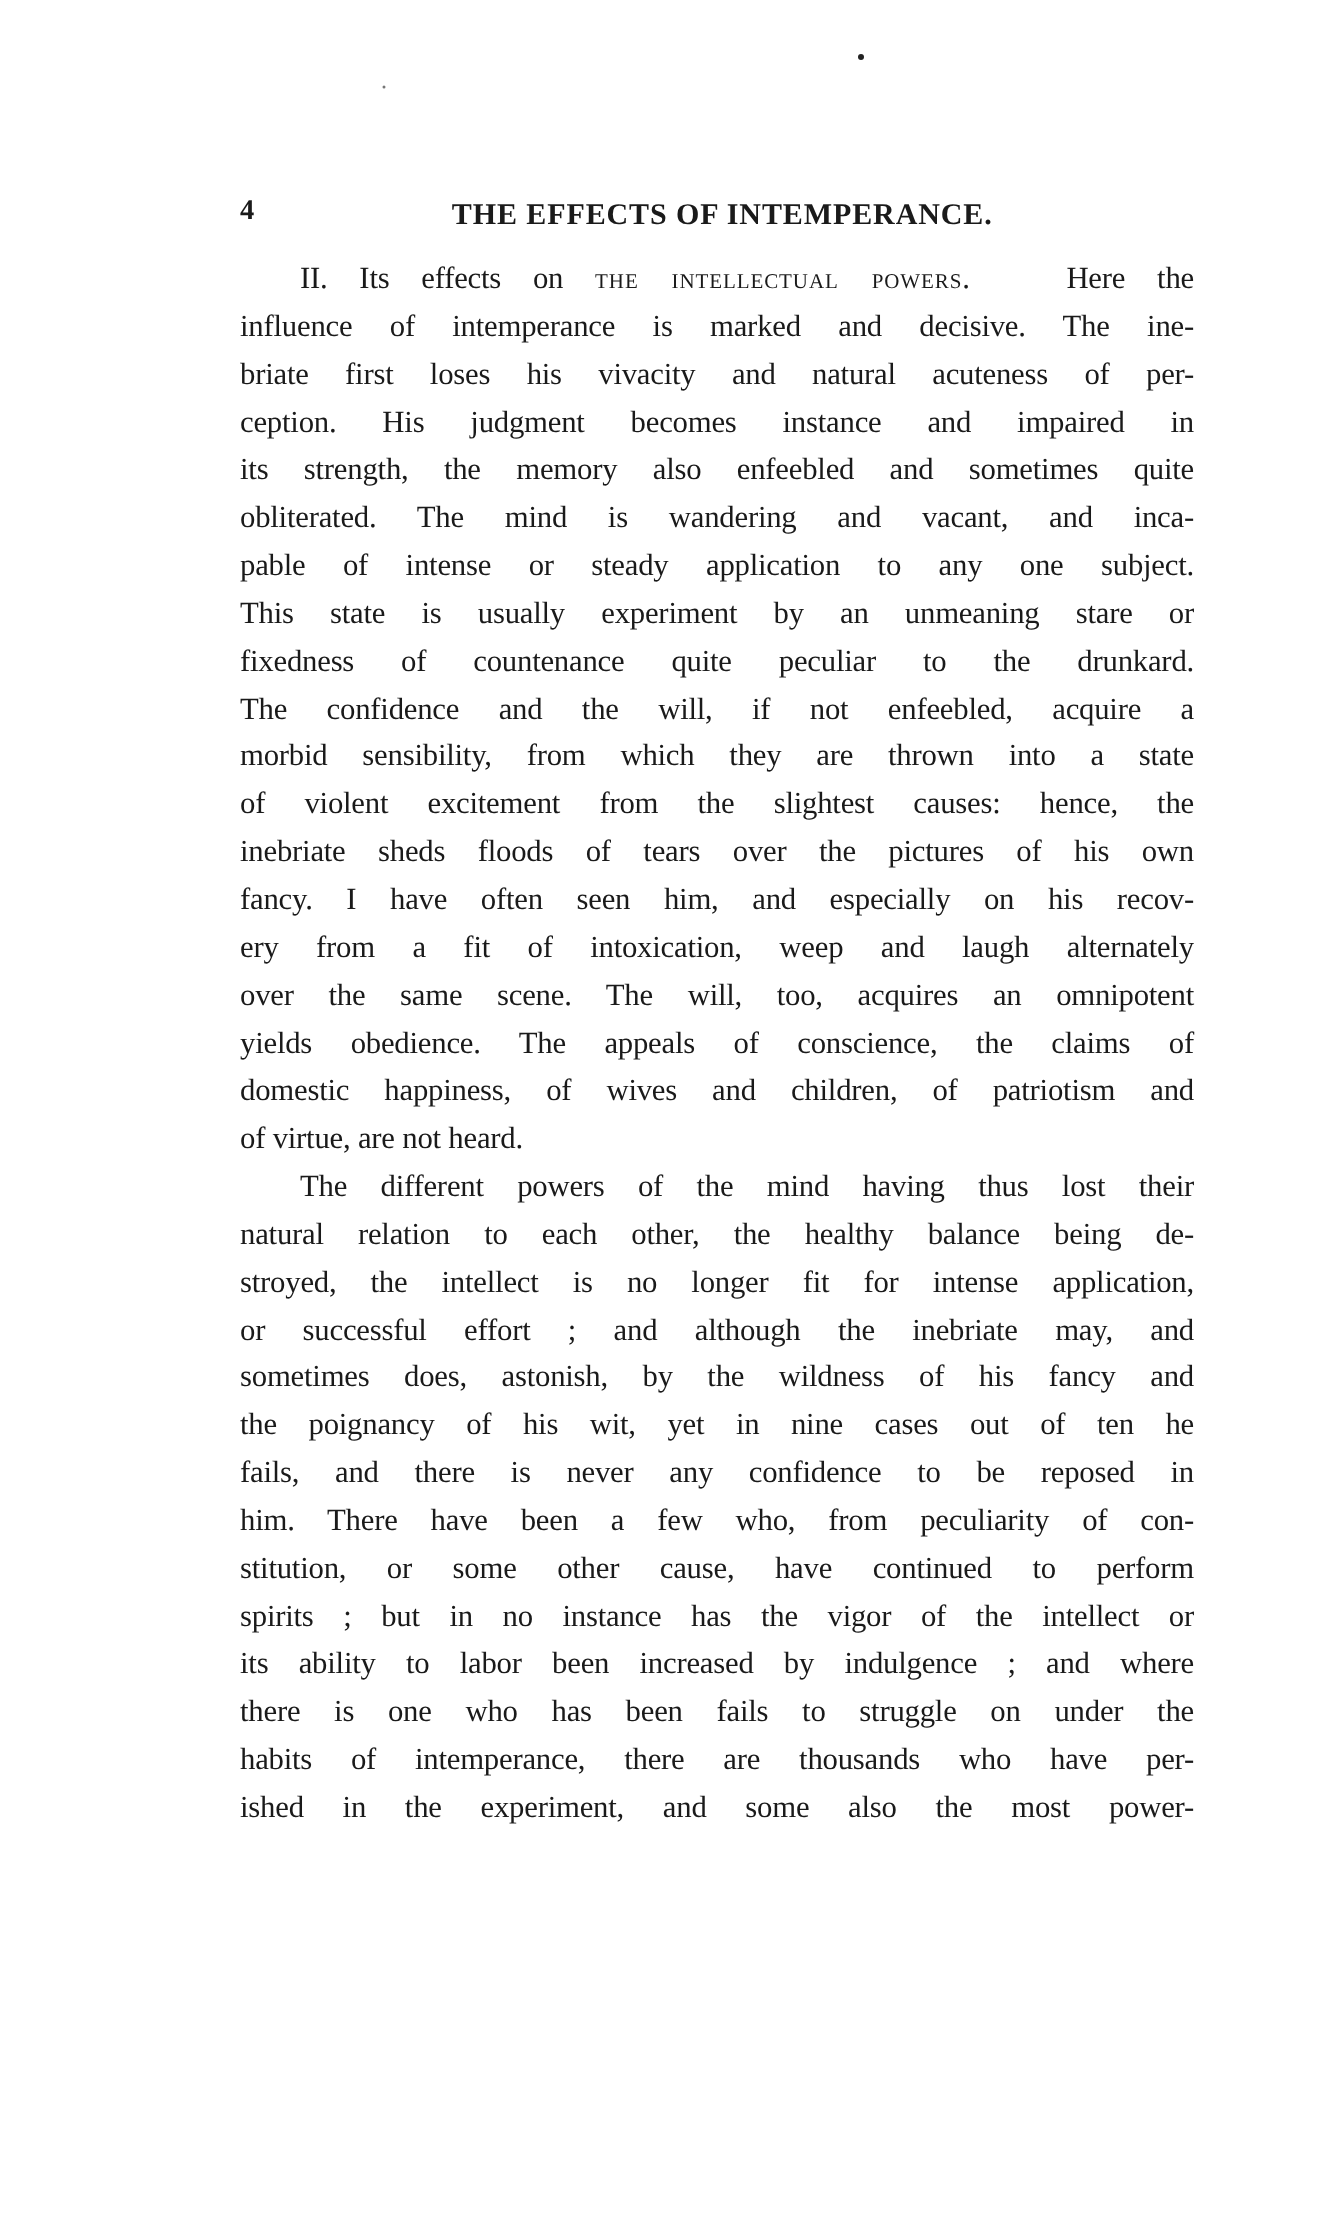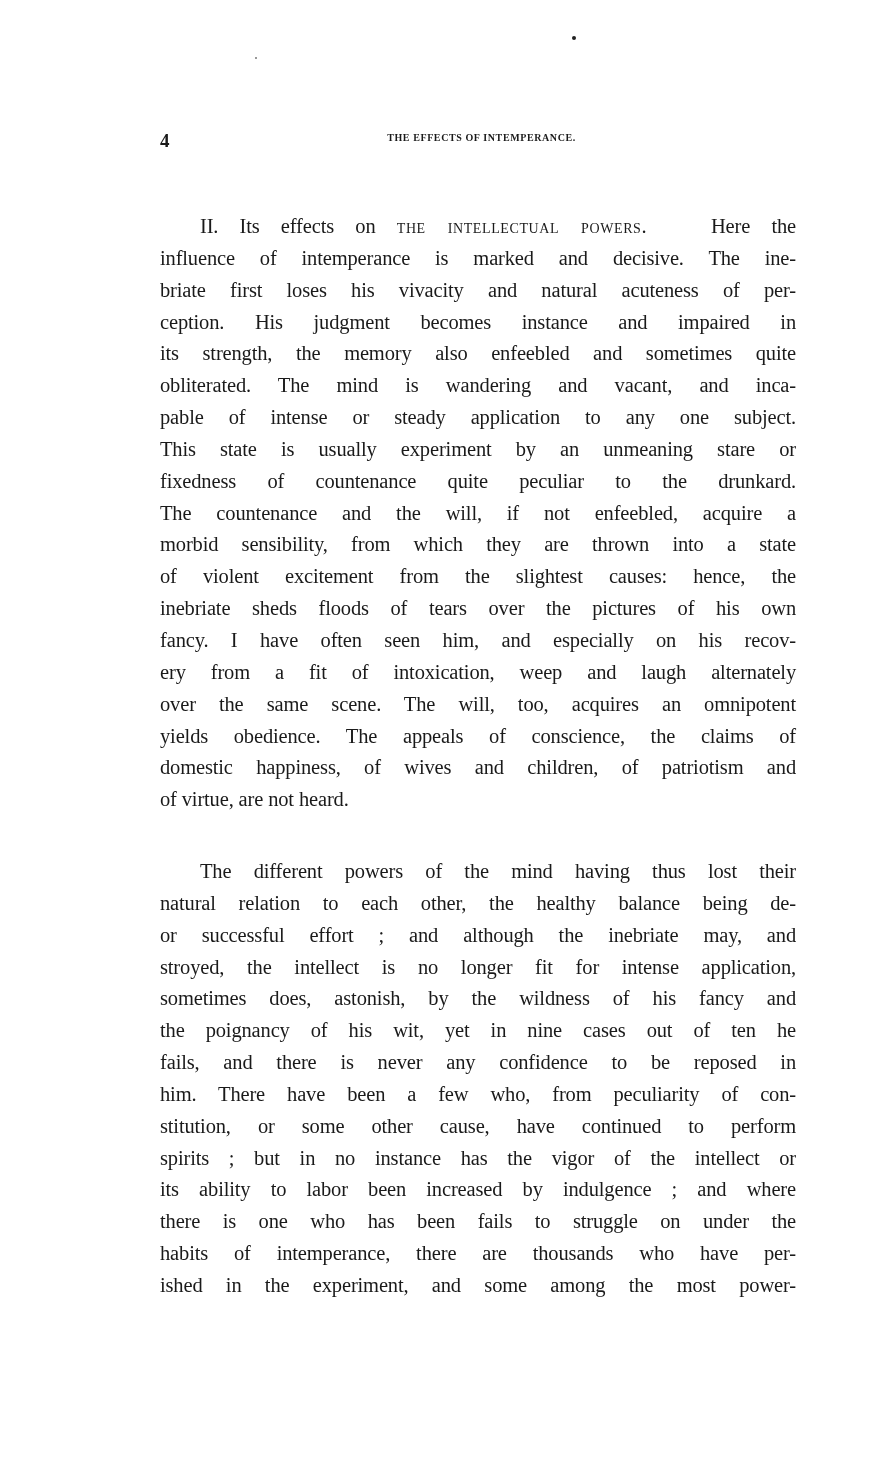--- a/index.html
+++ b/index.html
@@ -36,21 +36,21 @@
       top: 0;
       font-size: 19px;
       font-weight: bold;
     }
     .page-title {
       position: absolute;
       left: 0;
       right: 0;
       top: 2px;
       text-align: center;
-      font-size: 10px;
+      font-size: 20px;
       letter-spacing: 0.6px;
       font-weight: bold;
       padding-left: 8px;
     }
 
     .text-block {
       position: absolute;
       top: 171px;
       left: 160px;
       width: 636px;
@@ -63,21 +63,20 @@
       white-space: nowrap;
       text-align: justify;
       text-align-last: justify;
       letter-spacing: -0.15px;
     }
     .line.last {
       text-align-last: left;
     }
     .line.indent {
       padding-left: 40px;
-      margin-top: 40px;
     }
     .smallcaps {
       font-variant: small-caps;
       letter-spacing: 0.6px;
     }
   </style>
 </head>
 <body>
 
 <div class="speck speck-1"></div>
@@ -93,42 +92,42 @@
   <div>
     <span class="line indent"><span>II.</span> <span>Its effects on</span> <span class="smallcaps">the intellectual powers.</span>&nbsp;&nbsp; <span>Here the</span></span>
     <span class="line">influence of intemperance is marked and decisive.   The ine-</span>
     <span class="line">briate first loses his vivacity and natural acuteness of per-</span>
     <span class="line">ception.   His judgment becomes instance and impaired in</span>
     <span class="line">its strength, the memory also enfeebled and sometimes quite</span>
     <span class="line">obliterated.   The mind is wandering and vacant, and inca-</span>
     <span class="line">pable of intense or steady application to any one subject.</span>
     <span class="line">This state is usually experiment by an unmeaning stare or</span>
     <span class="line">fixedness of countenance quite peculiar to the drunkard.</span>
-    <span class="line">The countenance and the will, if not enfeebled, acquire a</span>
+    <span class="line">The confidence and the will, if not enfeebled, acquire a</span>
     <span class="line">morbid sensibility, from which they are thrown into a state</span>
     <span class="line">of violent excitement from the slightest causes:  hence, the</span>
     <span class="line">inebriate sheds floods of tears over the pictures of his own</span>
     <span class="line">fancy.   I have often seen him, and especially on his recov-</span>
     <span class="line">ery from a fit of intoxication, weep and laugh alternately</span>
     <span class="line">over the same scene.   The will, too, acquires an omnipotent</span>
     <span class="line">yields obedience.   The appeals of conscience, the claims of</span>
     <span class="line">domestic happiness, of wives and children, of patriotism and</span>
     <span class="line last">of virtue, are not heard.</span>
   </div>
 
   <div>
     <span class="line indent">The different powers of the mind having thus lost their</span>
     <span class="line">natural relation to each other, the healthy balance being de-</span>
+    <span class="line">stroyed, the intellect is no longer fit for intense application,</span>
     <span class="line">or successful effort ; and although the inebriate may, and</span>
-    <span class="line">stroyed, the intellect is no longer fit for intense application,</span>
     <span class="line">sometimes does, astonish, by the wildness of his fancy and</span>
     <span class="line">the poignancy of his wit, yet in nine cases out of ten he</span>
     <span class="line">fails, and there is never any confidence to be reposed in</span>
     <span class="line">him.   There have been a few who, from peculiarity of con-</span>
     <span class="line">stitution, or some other cause, have continued to perform</span>
     <span class="line">spirits ;  but in no instance has the vigor of the intellect or</span>
     <span class="line">its ability to labor been increased by indulgence ;  and where</span>
     <span class="line">there is one who has been fails to struggle on under the</span>
     <span class="line">habits of intemperance, there are thousands who have per-</span>
-    <span class="line">ished in the experiment, and some among the most power-</span>
+    <span class="line">ished in the experiment, and some also the most power-</span>
   </div>
 
 </div>
 
 </body></html>

